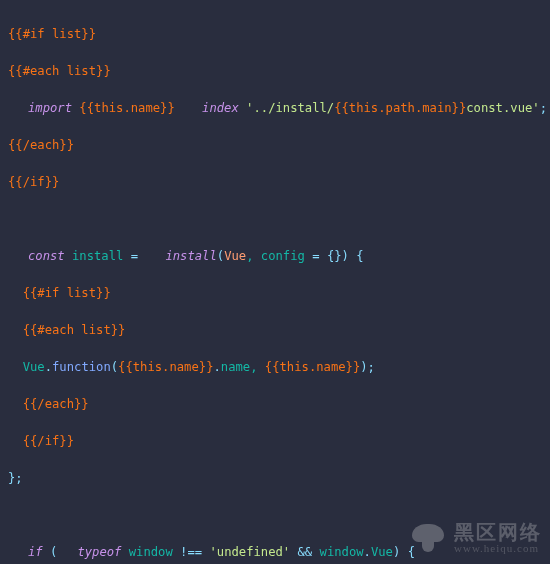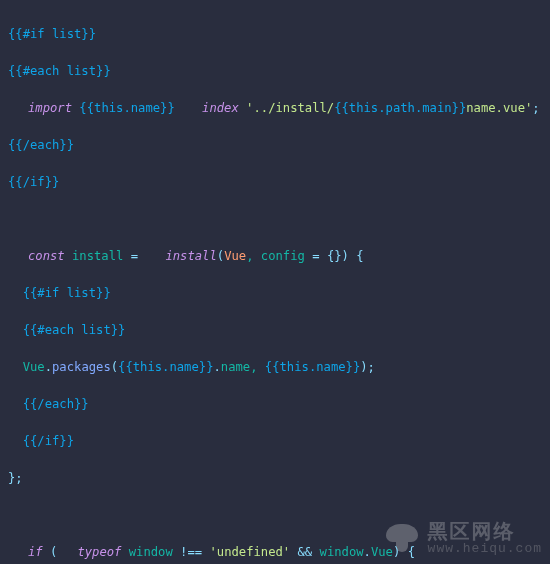--- a/index.html
+++ b/index.html
@@ -15,21 +15,21 @@
     color: #a6accd;
   }
   .code {
     padding: 6px 8px;
     white-space: pre;
     position: relative;
     z-index: 2;
   }
   .line { min-height: 18.5px; }
   .kw   { color: #c792ea; font-style: italic; margin-left: 20px; } 
-  .tmpl { color: #0ea5e9; } 
+  .tmpl { color: #f97316; } 
   .id   { color: #14b8a6; } 
   .fn   { color: #82aaff; } 
   .op   { color: #89ddff; } 
   .str  { color: #c3e88d; } 
   .lit  { color: #ff9d72; }
 
   .watermark {
     position: absolute;
     right: 8px;
     bottom: 8px;
@@ -58,37 +58,37 @@
   }
   .watermark .wm-text {
     display: flex; flex-direction: column; align-items: flex-start;
     line-height: 1.05;
   }
   .watermark .wm-main {
     font-family: "PingFang SC","Hiragino Sans GB","Microsoft YaHei",sans-serif;
     font-size: 20px; color: #ddd; letter-spacing: 2px; font-weight: 600; text-align: right;
   }
   .watermark .wm-sub {
-    font-family: Liberation Mono, monospace; font-size: 13px; color: #bbb; letter-spacing: 1px;
+    font-family: Liberation Serif, serif; font-size: 11px; color: #bbb; letter-spacing: 1px;
   }
 </style>
 </head>
 <body>
 
 <div class="code">
 <div class="line"><span class="tmpl">{{#if list}}</span></div>
 <div class="line"><span class="tmpl">{{#each list}}</span></div>
-<div class="line"><span class="kw">import</span><span class="tmpl"> {{this.name}} </span><span class="kw">index</span><span class="str"> '</span><span class="str">../install/</span><span class="tmpl">{{this.path.main}}</span><span class="str">name.vue</span><span class="str">'</span><span class="op">;</span></div>
+<div class="line"><span class="kw">import</span><span class="tmpl"> {{this.name}} </span><span class="kw">index</span><span class="str"> '</span><span class="str">../install/</span><span class="tmpl">{{this.path.main}}</span><span class="str">const.vue</span><span class="str">'</span><span class="op">;</span></div>
 <div class="line"><span class="tmpl">{{/each}}</span></div>
 <div class="line"><span class="tmpl">{{/if}}</span></div>
 <div class="line"></div>
 <div class="line"><span class="kw">const</span><span class="id"> install </span><span class="op">=</span><span class="kw"> install</span><span class="op">(</span><span class="lit">Vue</span><span class="id">, </span><span class="id">config </span><span class="op">=</span><span class="op"> {}</span><span class="op">) </span><span class="op">{</span></div>
 <div class="line"><span class="tmpl">  {{#if list}}</span></div>
 <div class="line"><span class="tmpl">  {{#each list}}</span></div>
-<div class="line"><span class="id">  Vue</span><span class="op">.</span><span class="fn">packages</span><span class="op">(</span><span class="tmpl">{{this.name}}</span><span class="op">.</span><span class="id">name</span><span class="id">, </span><span class="tmpl">{{this.name}}</span><span class="op">)</span><span class="op">;</span></div>
+<div class="line"><span class="id">  Vue</span><span class="op">.</span><span class="fn">function</span><span class="op">(</span><span class="tmpl">{{this.name}}</span><span class="op">.</span><span class="id">name</span><span class="id">, </span><span class="tmpl">{{this.name}}</span><span class="op">)</span><span class="op">;</span></div>
 <div class="line"><span class="tmpl">  {{/each}}</span></div>
 <div class="line"><span class="tmpl">  {{/if}}</span></div>
 <div class="line"><span class="op">};</span></div>
 <div class="line"></div>
 <div class="line"><span class="kw">if</span><span class="op"> (</span><span class="kw">typeof</span><span class="id"> window </span><span class="op">!==</span><span class="id"> </span><span class="str">'undefined'</span><span class="id"> </span><span class="op">&amp;&amp;</span><span class="id"> window</span><span class="op">.</span><span class="id">Vue</span><span class="op">) </span><span class="op">{</span></div>
 
 
 
 
 

